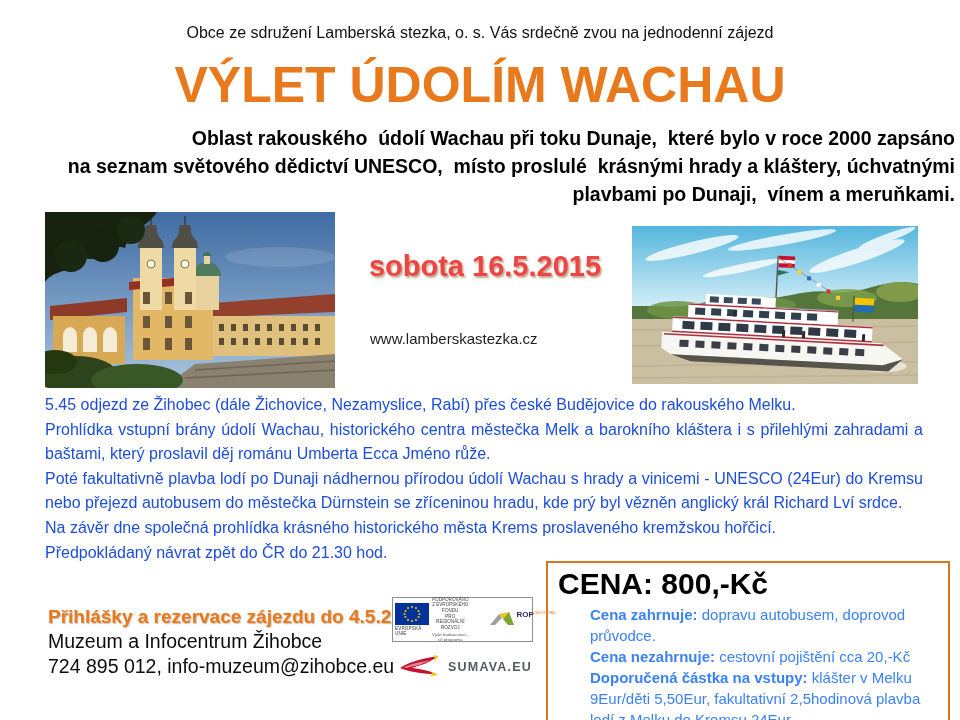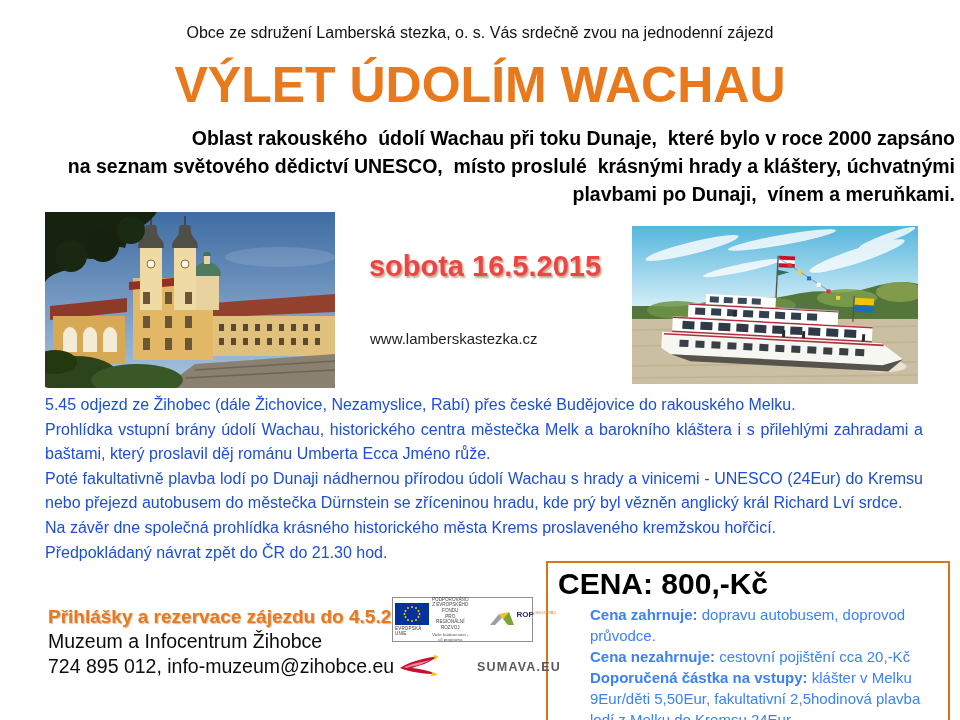--- a/index.html
+++ b/index.html
@@ -34,21 +34,21 @@
   .eu-block{left:392px;top:597px;width:141px;height:45px;border:1px solid #8f8f8f;background:#fff;
     display:flex;align-items:center;box-sizing:border-box;padding:2px;}
   .eu-flag-wrap{display:flex;flex-direction:column;align-items:center;margin-right:3px;}
   .eu-caption{font-size:4.5px;color:#333;margin-top:1px;letter-spacing:.2px;}
   .eu-text{flex:1;text-align:center;color:#444;}
   .eu-text .l1{font-size:4.6px;line-height:5.6px;}
   .eu-text .tagline{font-size:4.4px;margin-top:2px;color:#555;}
   .rop-wrap{display:flex;flex-direction:row;align-items:flex-start;margin-left:18px;}
   .rop-name{font-size:8px;font-weight:bold;color:#1f2a5a;line-height:7px;}
   .rop-sub{font-size:3.6px;color:#e07b20;letter-spacing:.3px;}
-  .sumava{left:398px;top:652px;display:flex;align-items:center;gap:29px;}
+  .sumava{left:398px;top:652px;display:flex;align-items:center;}
   .sumava-name{font-size:12.5px;font-weight:bold;color:#55595f;letter-spacing:1.2px;margin-left:2px;}
 </style>
 </head>
 <body>
 
 <div class="page">
 
   <div class="abs title">VÝLET ÚDOLÍM WACHAU</div>
 
   <div class="abs invite">Obce ze sdružení Lamberská stezka, o. s. Vás srdečně zvou na jednodenní zájezd</div>

